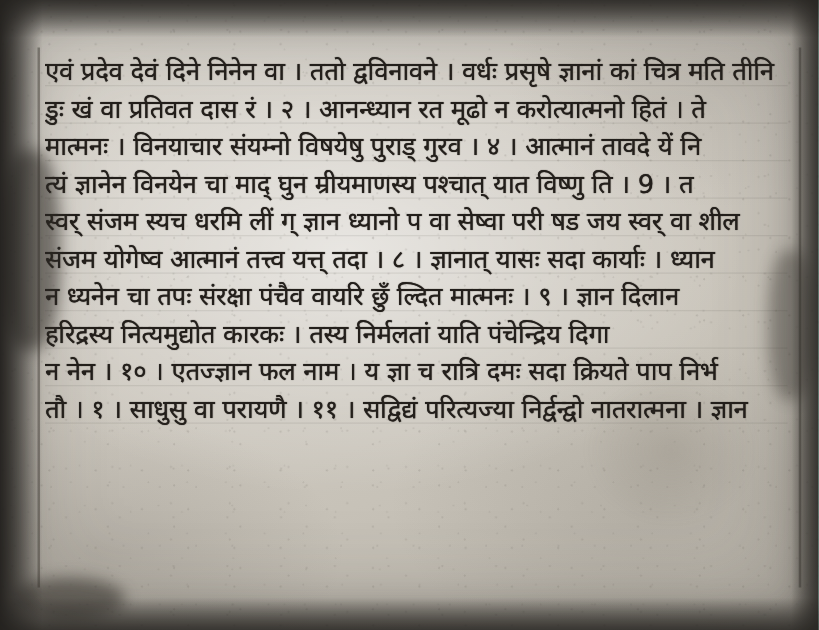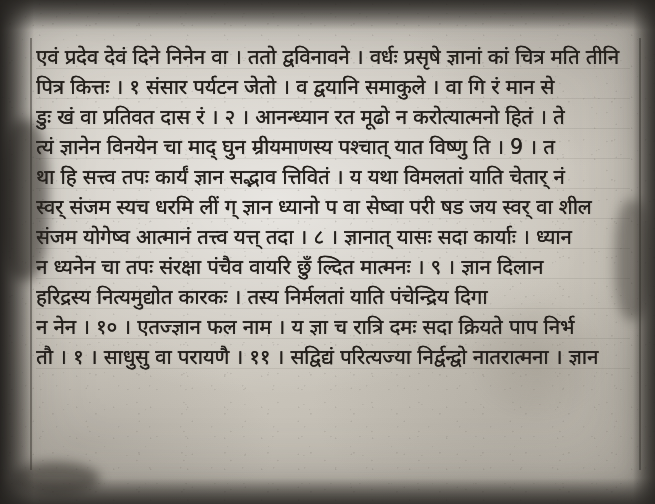--- a/index.html
+++ b/index.html
@@ -165,30 +165,27 @@
   <div class="stain"></div>
 
   <div class="margin-rule left"></div>
   <div class="margin-rule right"></div>
 
   <div class="text-block">
     <div class="text-line">
       <span class="line-ink">एवं प्रदेव देवं दिने निनेन वा । ततो द्वविनावने । वर्धः प्रसृषे ज्ञानां कां चित्र मति तीनि</span>
     </div>
     <div class="text-line">
-      <span class="line-ink">पित्र कित्तः । १ संसार पर्यटन जेतो । व द्वयानि समाकुले । वा गि रं मान से</span>
-    </div>
-    <div class="text-line">
       <span class="line-ink">डुः खं वा प्रतिवत दास रं । २ । आनन्ध्यान रत मूढो न करोत्यात्मनो हितं । ते</span>
     </div>
     <div class="text-line">
+      <span class="line-ink">मात्मनः । विनयाचार संयम्नो विषयेषु पुराड् गुरव । ४ । आत्मानं तावदे यें नि</span>
+    </div>
+    <div class="text-line">
       <span class="line-ink">त्यं ज्ञानेन विनयेन चा माद् घुन म्रीयमाणस्य पश्चात् यात विष्णु ति । 9 । त</span>
-    </div>
-    <div class="text-line">
-      <span class="line-ink">था हि सत्त्व तपः कार्यं ज्ञान सद्भाव त्तिवितं । य यथा विमलतां याति चेतार् नं</span>
     </div>
     <div class="text-line">
       <span class="line-ink">स्वर् संजम स्यच धरमि लीं ग् ज्ञान ध्यानो प वा सेष्वा परी षड जय स्वर् वा शील</span>
     </div>
     <div class="text-line">
       <span class="line-ink">संजम योगेष्व आत्मानं तत्त्व यत्त् तदा । ८ । ज्ञानात् यासः सदा कार्याः । ध्यान</span>
     </div>
     <div class="text-line">
       <span class="line-ink">न ध्यनेन चा तपः संरक्षा पंचैव वायरि छुँ ल्दित मात्मनः । ९ । ज्ञान दिलान</span>
     </div>

